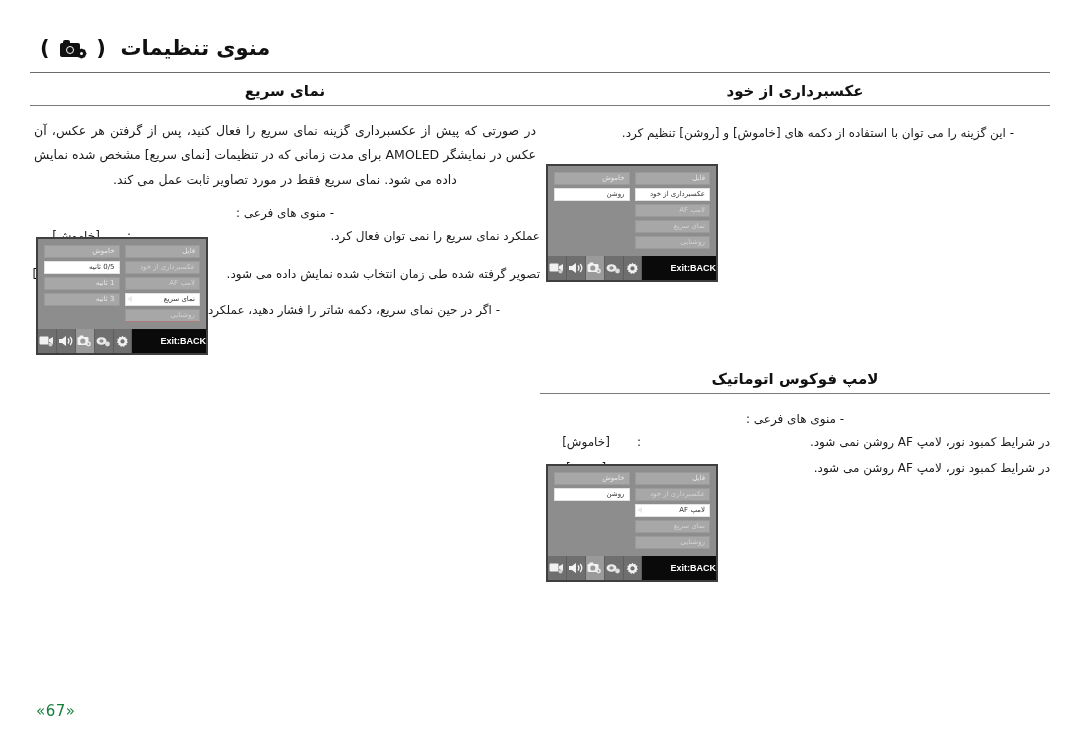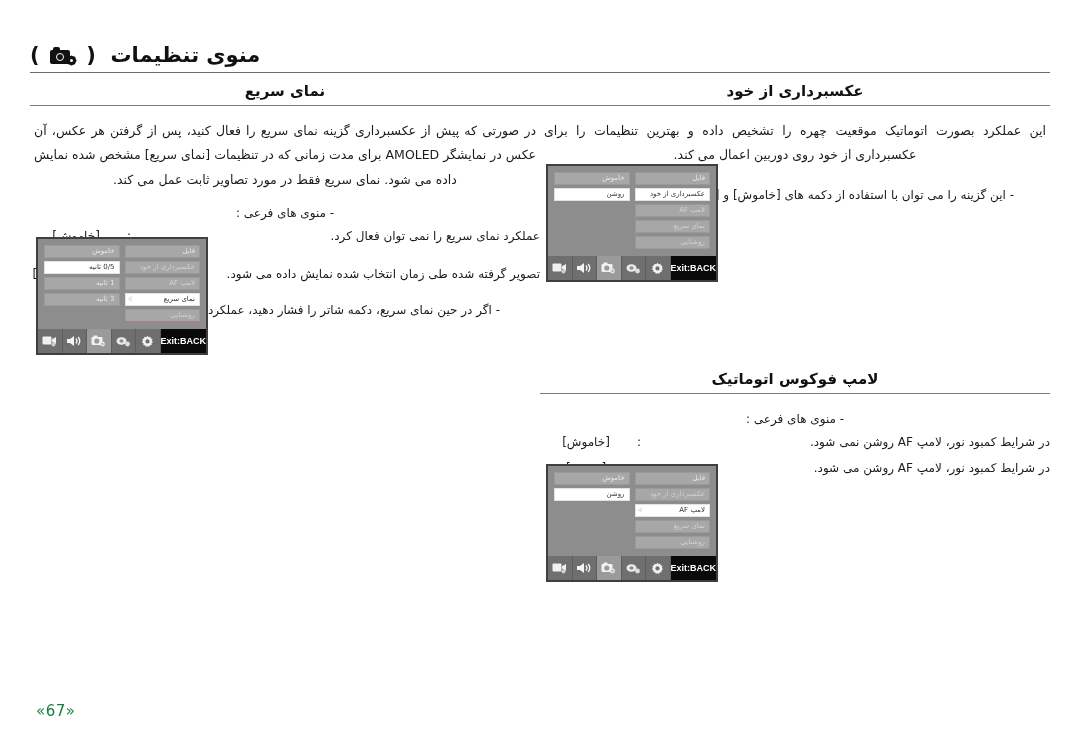--- a/index.html
+++ b/index.html
@@ -20,25 +20,25 @@
     position: absolute;
     inset: 0;
     width: 1080px;
     height: 746px;
   }
 
   
   .page-title-row {
     position: absolute;
     top: 38px;
-    left: 30px;
+    left: 40px;
     width: 1020px;
     display: flex;
     justify-content: flex-end;
-    align-items: center;
+    align-items: flex-start;
     height: 34px;
   }
   .page-title {
     font-size: 21px;
     font-weight: bold;
     letter-spacing: 0px;
     color: #111;
     white-space: nowrap;
     line-height: 1;
   }
@@ -246,20 +246,21 @@
     flex: 1;
     background: #0a0a0a;
     color: #ffffff;
     font-size: 9px;
     font-weight: bold;
     display: flex;
     align-items: center;
     justify-content: center;
     letter-spacing: 0px;
     font-family: "Liberation Sans", sans-serif;
+    padding-left: 28px;
   }
 
   .ic-svg { display: block; }
 
   
   .lcd-wrap { position: absolute; }
 
   .page-num {
     position: absolute;
     left: 36px;
@@ -375,21 +376,20 @@
             </svg>
         </div>
         <div class="bar-exit">Exit:BACK</div>
       </div>
     </div>
   </div>
 
   <div class="col col-right">
     <div class="sec-head">عکسبرداری از خود</div>
     <div class="sec-rule"></div>
-    <div class="body-txt">این عملکرد بصورت اتوماتیک موقعیت چهره را تشخیص داده و بهترین تنظیمات را برای عکسبرداری از خود روی دوربین اعمال می کند.</div>
     <div class="note-line" style="margin-top:16px; padding-right:36px;">- این گزینه را می توان با استفاده از دکمه های [خاموش] و [روشن] تنظیم کرد.</div>
   </div>
 
   <div class="lcd-wrap" style="left:546px; top:164px;">
     <div class="lcd">
       <div class="lcd-grid">
         <div class="lcd-colB">
           <div class="mi">فایل</div>
           <div class="mi sel">عکسبرداری از خود</div>
           <div class="mi dim">لامپ AF</div>

